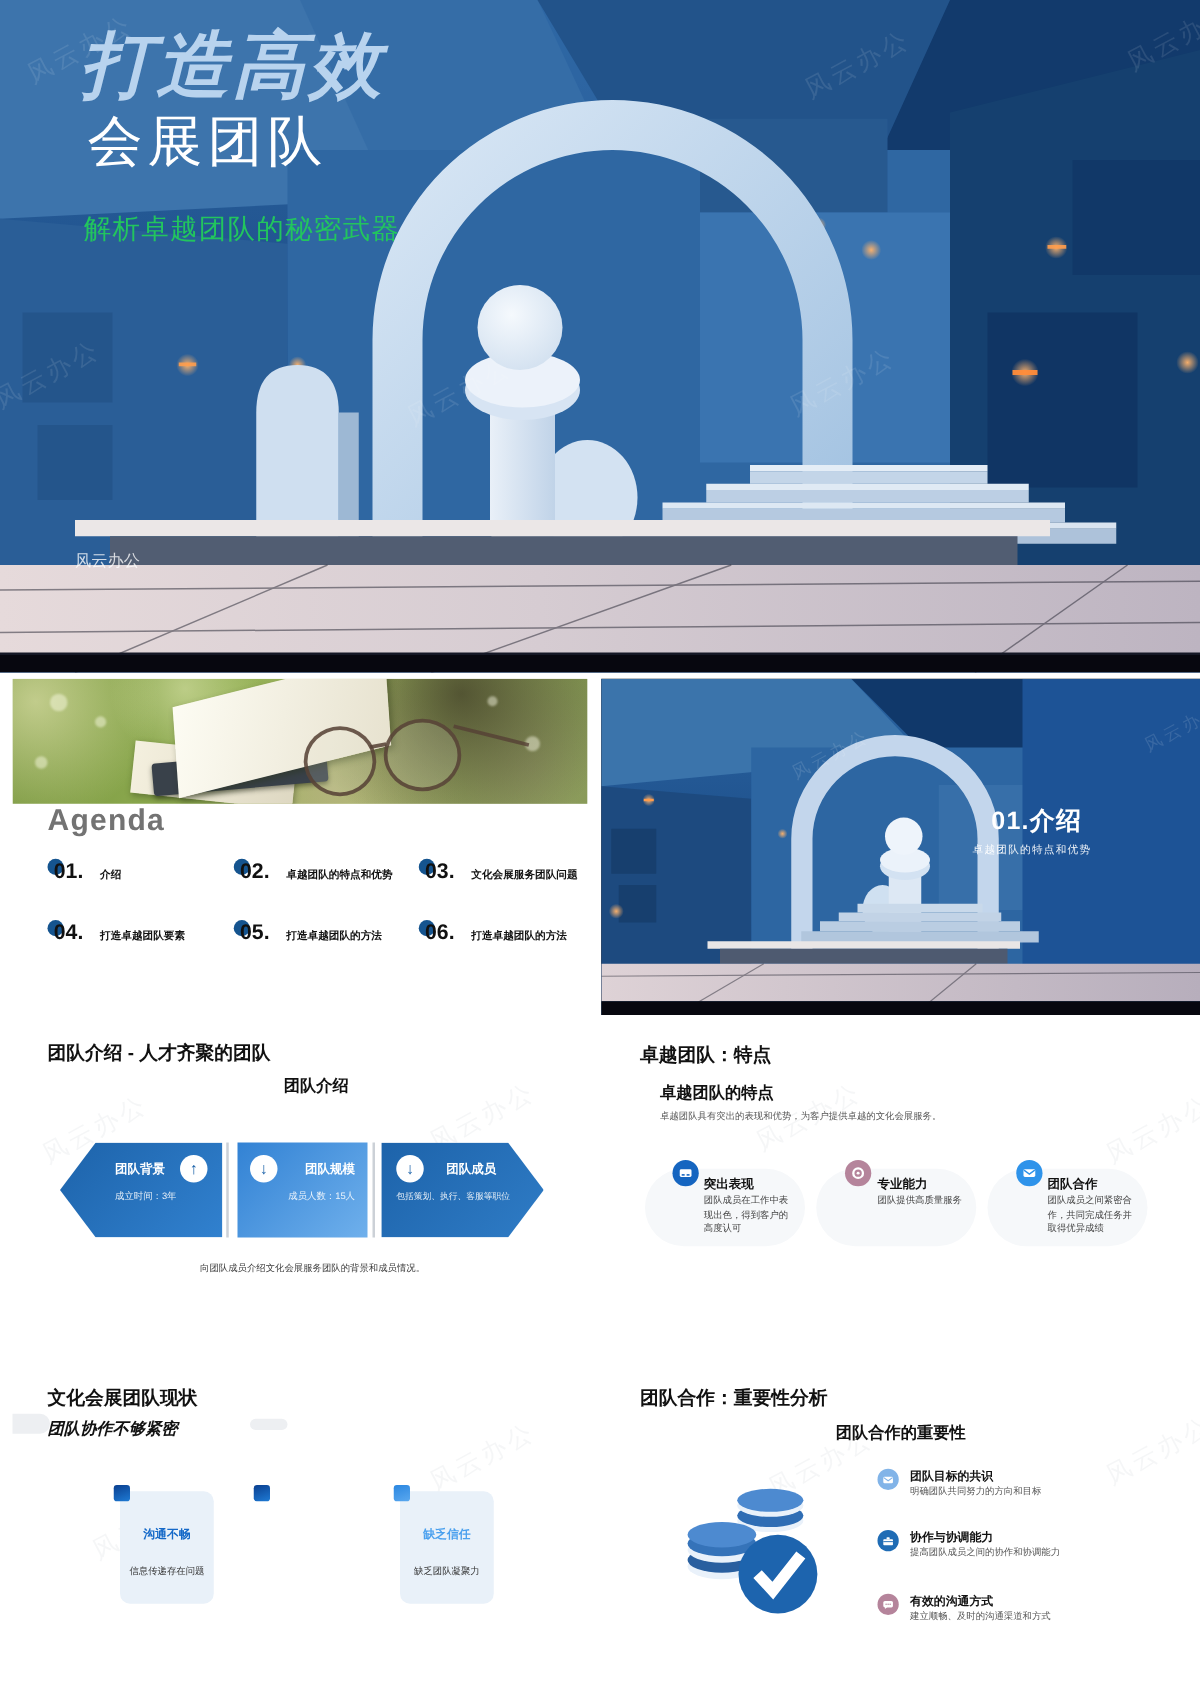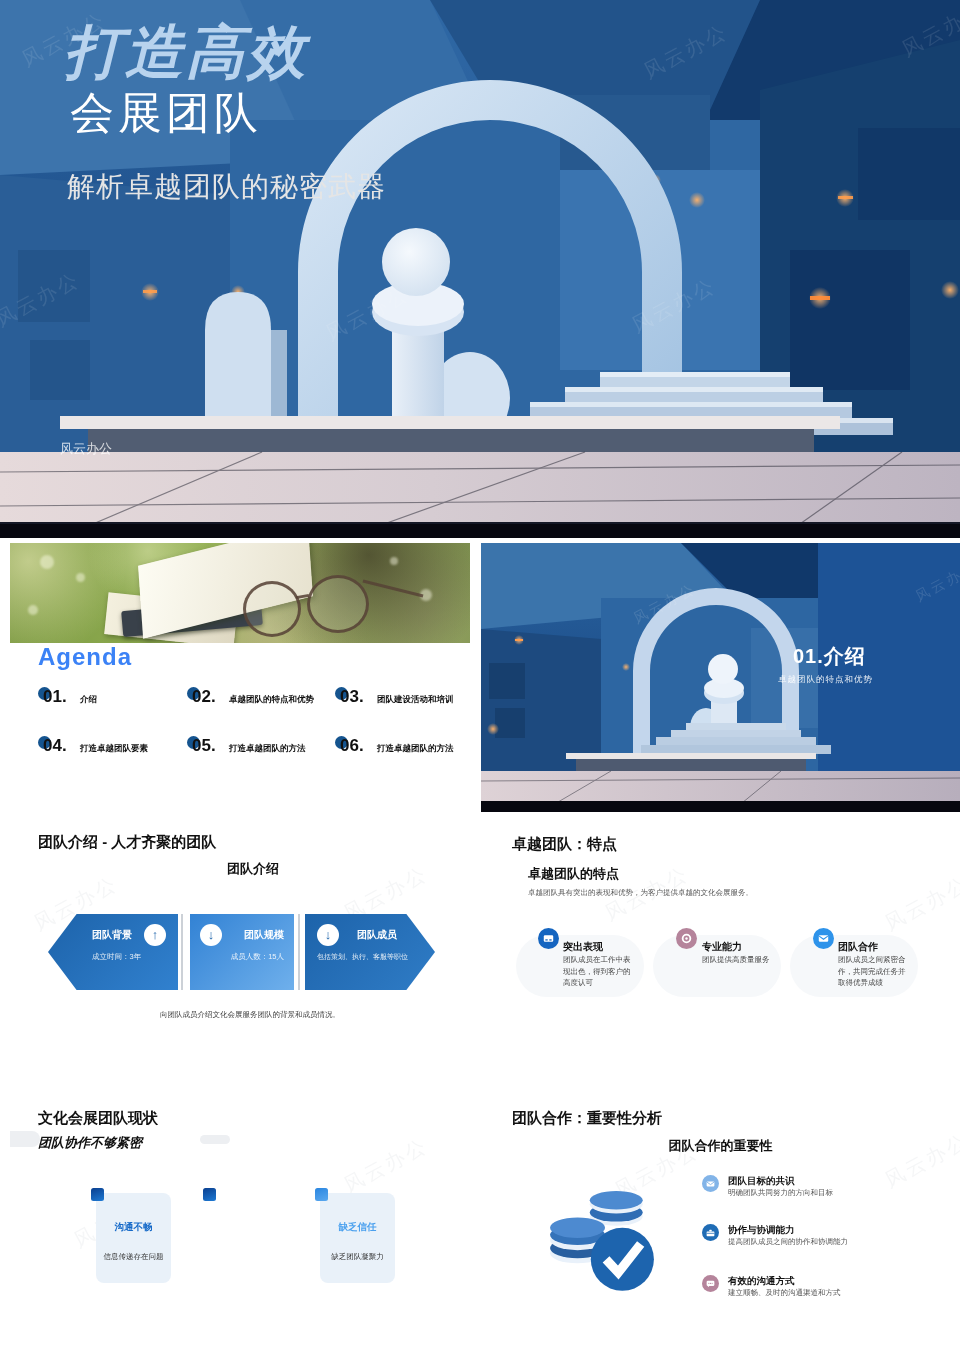--- a/index.html
+++ b/index.html
@@ -5,21 +5,21 @@
   html,body{margin:0;padding:0;background:#ffffff;}
   #page{position:relative;width:960px;height:1352px;overflow:hidden;background:#fff;
         font-family:"Liberation Sans","DejaVu Sans",sans-serif;}
   .abs{position:absolute;}
   .slide{position:absolute;overflow:hidden;background:#fff;}
 
   
   #cover{left:0;top:0;width:960px;height:538px;background:#1c4c86;}
   .cover-title1{left:64px;top:14px;font-size:58px;font-weight:700;color:#b8d3ee;letter-spacing:3px;font-style:italic;}
   .cover-title2{left:70px;top:84px;font-size:44px;font-weight:500;color:#ffffff;letter-spacing:4px;}
-  .cover-sub{left:67px;top:168px;font-size:28px;font-weight:500;color:#e5e5e5;letter-spacing:1px;}
+  .cover-sub{left:67px;top:168px;font-size:22px;font-weight:500;color:#22c55e;letter-spacing:1px;}
   .cover-brand{left:60px;top:440px;font-size:13px;color:rgba(255,255,255,.78);}
   .wm{position:absolute;transform:rotate(-28deg);font-size:20px;letter-spacing:3px;pointer-events:none;white-space:nowrap;}
   .wm-c{color:rgba(255,255,255,.10);}
   .wm-w{color:rgba(110,125,140,.07);}
 
   
   #s-agenda{left:10px;top:543px;width:460px;height:259px;}
   .photo{position:absolute;left:0;top:0;width:460px;height:100px;overflow:hidden;
     background:
       radial-gradient(circle at 78% 12%, rgba(45,38,25,.65), rgba(45,38,25,0) 34%),
@@ -31,21 +31,21 @@
   .bokeh{position:absolute;border-radius:50%;background:rgba(255,255,235,.45);filter:blur(1px);}
   .sheet1{position:absolute;left:128px;top:2px;width:175px;height:72px;background:linear-gradient(105deg,#fdfcf3,#e7e2cf);
           transform:rotate(-14deg) skewX(-10deg);box-shadow:2px 3px 6px rgba(40,50,20,.45);}
   .sheet2{position:absolute;left:96px;top:56px;width:130px;height:42px;background:linear-gradient(100deg,#f4f0df,#ded8c2);
           transform:rotate(6deg);box-shadow:1px 2px 5px rgba(40,50,20,.4);}
   .tablet{position:absolute;left:112px;top:62px;width:140px;height:26px;background:#39414a;border-radius:3px;
           transform:rotate(-5deg);box-shadow:0 2px 4px rgba(20,25,10,.5);}
   .lens{position:absolute;border:3px solid rgba(85,64,52,.85);border-radius:50%;background:rgba(230,225,205,.18);}
   .bridge{position:absolute;left:286px;top:52px;width:13px;height:3px;background:rgba(85,64,52,.85);transform:rotate(-10deg);}
   .temple{position:absolute;left:352px;top:44px;width:62px;height:3px;background:rgba(85,64,52,.8);transform:rotate(14deg);}
-  .ag-title{left:28px;top:100px;font-size:24px;font-weight:700;color:#3b82f6;letter-spacing:1px;}
+  .ag-title{left:28px;top:100px;font-size:24px;font-weight:700;color:#737373;letter-spacing:1px;}
   .ag-item{position:absolute;width:150px;height:26px;}
   .ag-dot{position:absolute;left:0;top:0;width:13px;height:13px;border-radius:50%;background:#15548f;}
   .ag-num{position:absolute;left:5px;top:0;font-size:17px;font-weight:700;color:#111;}
   .ag-lbl{position:absolute;left:42px;top:7px;font-size:8.5px;font-weight:700;color:#111;white-space:nowrap;}
 
   
   #s-section{left:481px;top:543px;width:479px;height:269px;background:#0b0b12;}
   .sec-title{left:312px;top:100px;font-size:20px;font-weight:700;color:#ffffff;letter-spacing:1px;}
   .sec-sub{left:297px;top:131px;font-size:8.5px;color:rgba(255,255,255,.92);letter-spacing:1px;}
 
@@ -216,21 +216,21 @@
       <span class="ag-lbl">介绍</span>
     </div>
     <div class="ag-item" style="left:177px;top:144px;">
       <span class="ag-dot"></span>
       <span class="ag-num">02.</span>
       <span class="ag-lbl">卓越团队的特点和优势</span>
     </div>
     <div class="ag-item" style="left:325px;top:144px;">
       <span class="ag-dot"></span>
       <span class="ag-num">03.</span>
-      <span class="ag-lbl">团队建设活动和培训</span>
+      <span class="ag-lbl">文化会展服务团队问题</span>
     </div>
     <div class="ag-item" style="left:28px;top:193px;">
       <span class="ag-dot"></span>
       <span class="ag-num">04.</span>
       <span class="ag-lbl">打造卓越团队要素</span>
     </div>
     <div class="ag-item" style="left:177px;top:193px;">
       <span class="ag-dot"></span>
       <span class="ag-num">05.</span>
       <span class="ag-lbl">打造卓越团队的方法</span>

